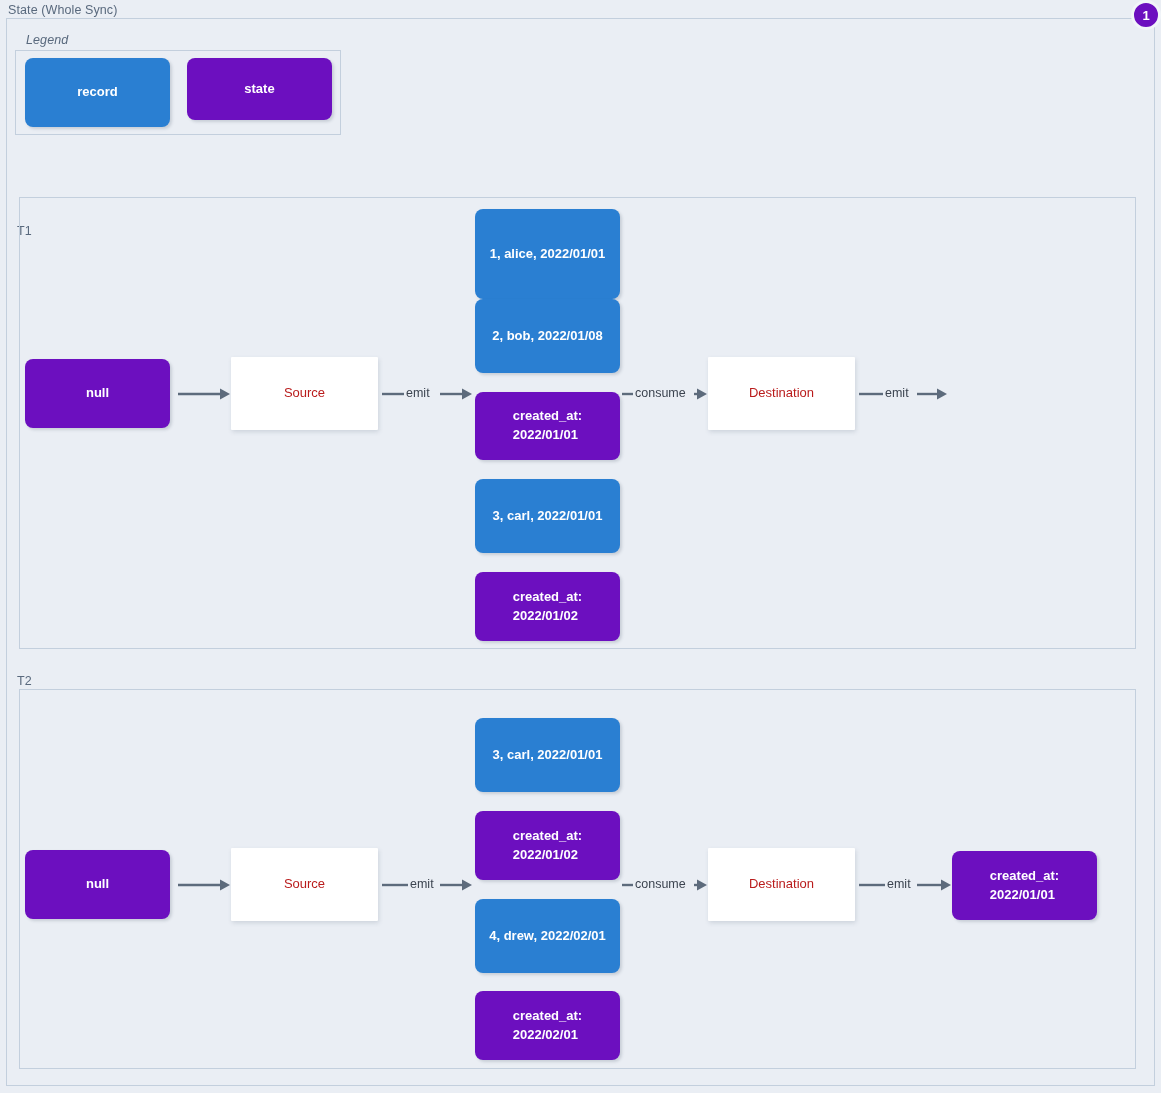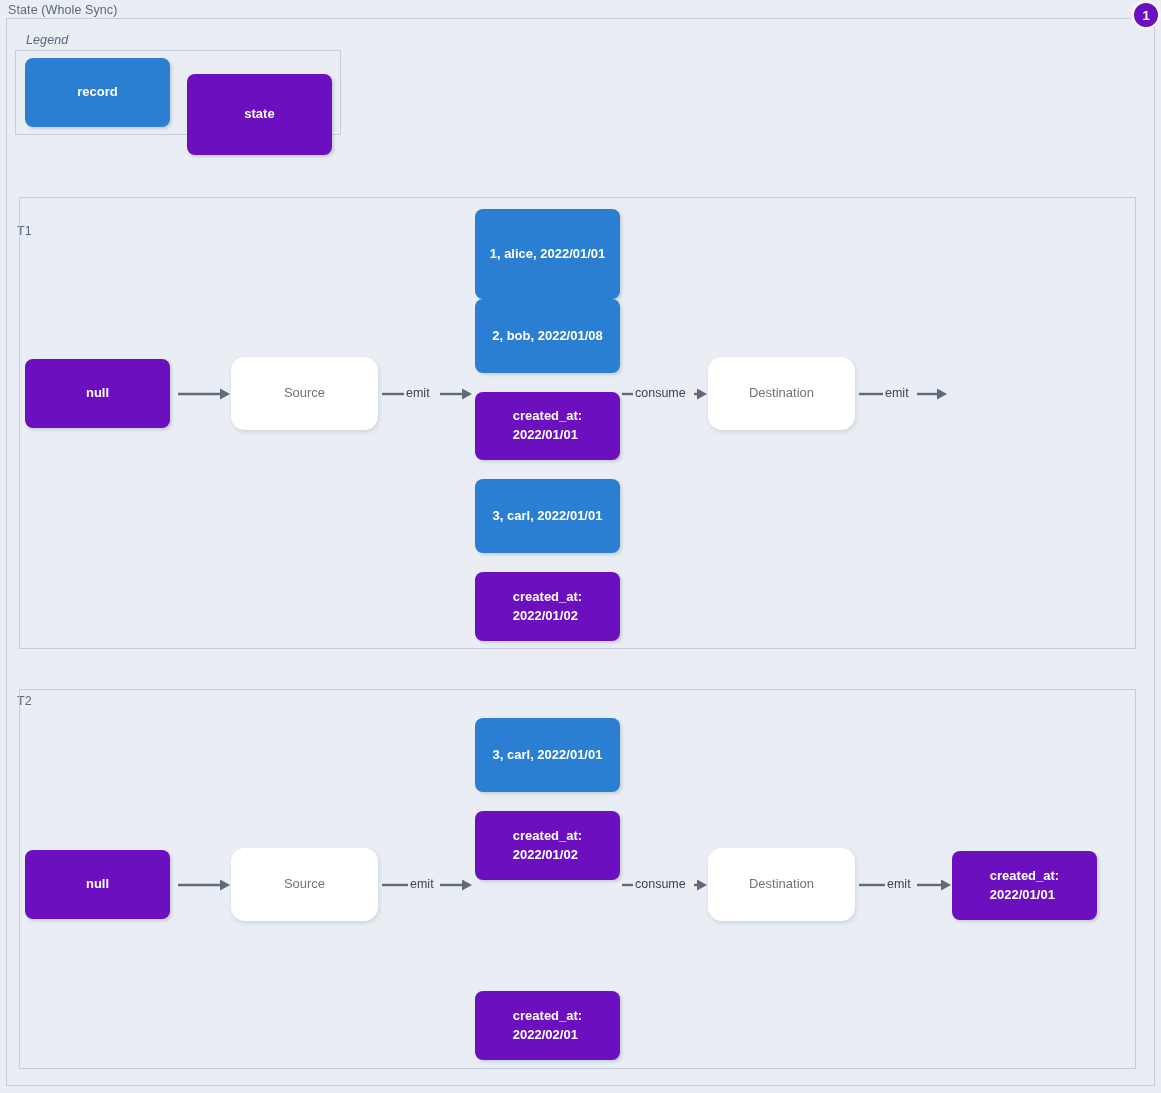--- a/index.html
+++ b/index.html
@@ -37,41 +37,41 @@
   
   #legend-box { left: 15px; top: 50px; width: 326px; height: 85px; }
   #legend-label { left: 26px; top: 33px; font-style: italic; }
 
   
   #t1-box { left: 19px; top: 197px; width: 1117px; height: 452px; }
   #t1-label { left: 17px; top: 183px; margin-top: 41px; }
 
   
   #t2-box { left: 19px; top: 689px; width: 1117px; height: 380px; }
-  #t2-label { left: 17px; top: 674px; margin-top: 20px; }
+  #t2-label { left: 17px; top: 674px; }
 
   
   .node {
     position: absolute;
     display: flex;
     align-items: center;
     justify-content: center;
     border-radius: 8px;
     box-shadow: 2px 2px 3px rgba(80,95,115,0.22);
     font-size: 13px;
     line-height: 1.45;
     text-align: left;
     padding: 2px 8px;
   }
   .node .node-text { white-space: pre-line; }
   .node.record { background: #2a7fd2; color: #ffffff; font-weight: bold; }
   .node.state  { background: #6c0fbf; color: #ffffff; font-weight: bold; }
   .node.plain  {
-    background: #ffffff; color: #737373; font-weight: normal;
-    border-radius: 14px; box-shadow: 1px 2px 4px rgba(80,95,115,0.18);
+    background: #ffffff; color: #b91c1c; font-weight: normal;
+    border-radius: 1px; box-shadow: 1px 2px 4px rgba(80,95,115,0.18);
   }
 
   
   .arrow { position: absolute; height: 20px; display: flex; align-items: center; }
   .arrow svg { display: block; overflow: visible; }
   .arrow-label {
     position: absolute;
     font-size: 12.5px;
     color: #3c4450;
     background: #eaeef4;
@@ -103,21 +103,21 @@
   <div class="frame-box" id="root-box"></div>
 
   <div id="badge">1</div>
 
   <div class="frame-label" id="legend-label">Legend</div>
   <div class="frame-box" id="legend-box"></div>
 
   <div class="node record" style="left:25px; top:58px; width:145px; height:69px;">
     <span class="node-text">record</span>
   </div>
-  <div class="node state" style="left:187px; top:58px; width:145px; height:81px;margin-top:16px;">
+  <div class="node state" style="left:187px; top:58px; width:145px; height:62px;">
     <span class="node-text">state</span>
   </div>
 
   <div class="frame-label" id="t1-label">T1</div>
   <div class="frame-box" id="t1-box"></div>
 
   <div class="node state" style="left:25px; top:359px; width:145px; height:69px;">
     <span class="node-text">null</span>
   </div>
 
@@ -208,20 +208,23 @@
   </div>
   <div class="arrow-label" style="left:408px; top:878px;">emit</div>
 
   <div class="node record" style="left:475px; top:718px; width:145px; height:74px;">
     <span class="node-text">3, carl, 2022/01/01</span>
   </div>
   <div class="node state" style="left:475px; top:811px; width:145px; height:69px;">
     <span class="node-text">created_at:
 2022/01/02</span>
   </div>
+  <div class="node record" style="left:475px; top:899px; width:145px; height:74px;">
+    <span class="node-text">4, drew, 2022/02/01</span>
+  </div>
   <div class="node state" style="left:475px; top:991px; width:145px; height:69px;">
     <span class="node-text">created_at:
 2022/02/01</span>
   </div>
 
   <div class="arrow" style="left:622px; top:875px; width:85px;">
     <svg width="85" height="20" viewBox="0 0 85 20">
       <line x1="0" y1="10" x2="12" y2="10" stroke="#5d6b7c" stroke-width="2.4"></line>
       <line x1="72" y1="10" x2="76" y2="10" stroke="#5d6b7c" stroke-width="2.4"></line>
       <path d="M75 4.5 L85 10 L75 15.5 Z" fill="#5d6b7c"></path>

